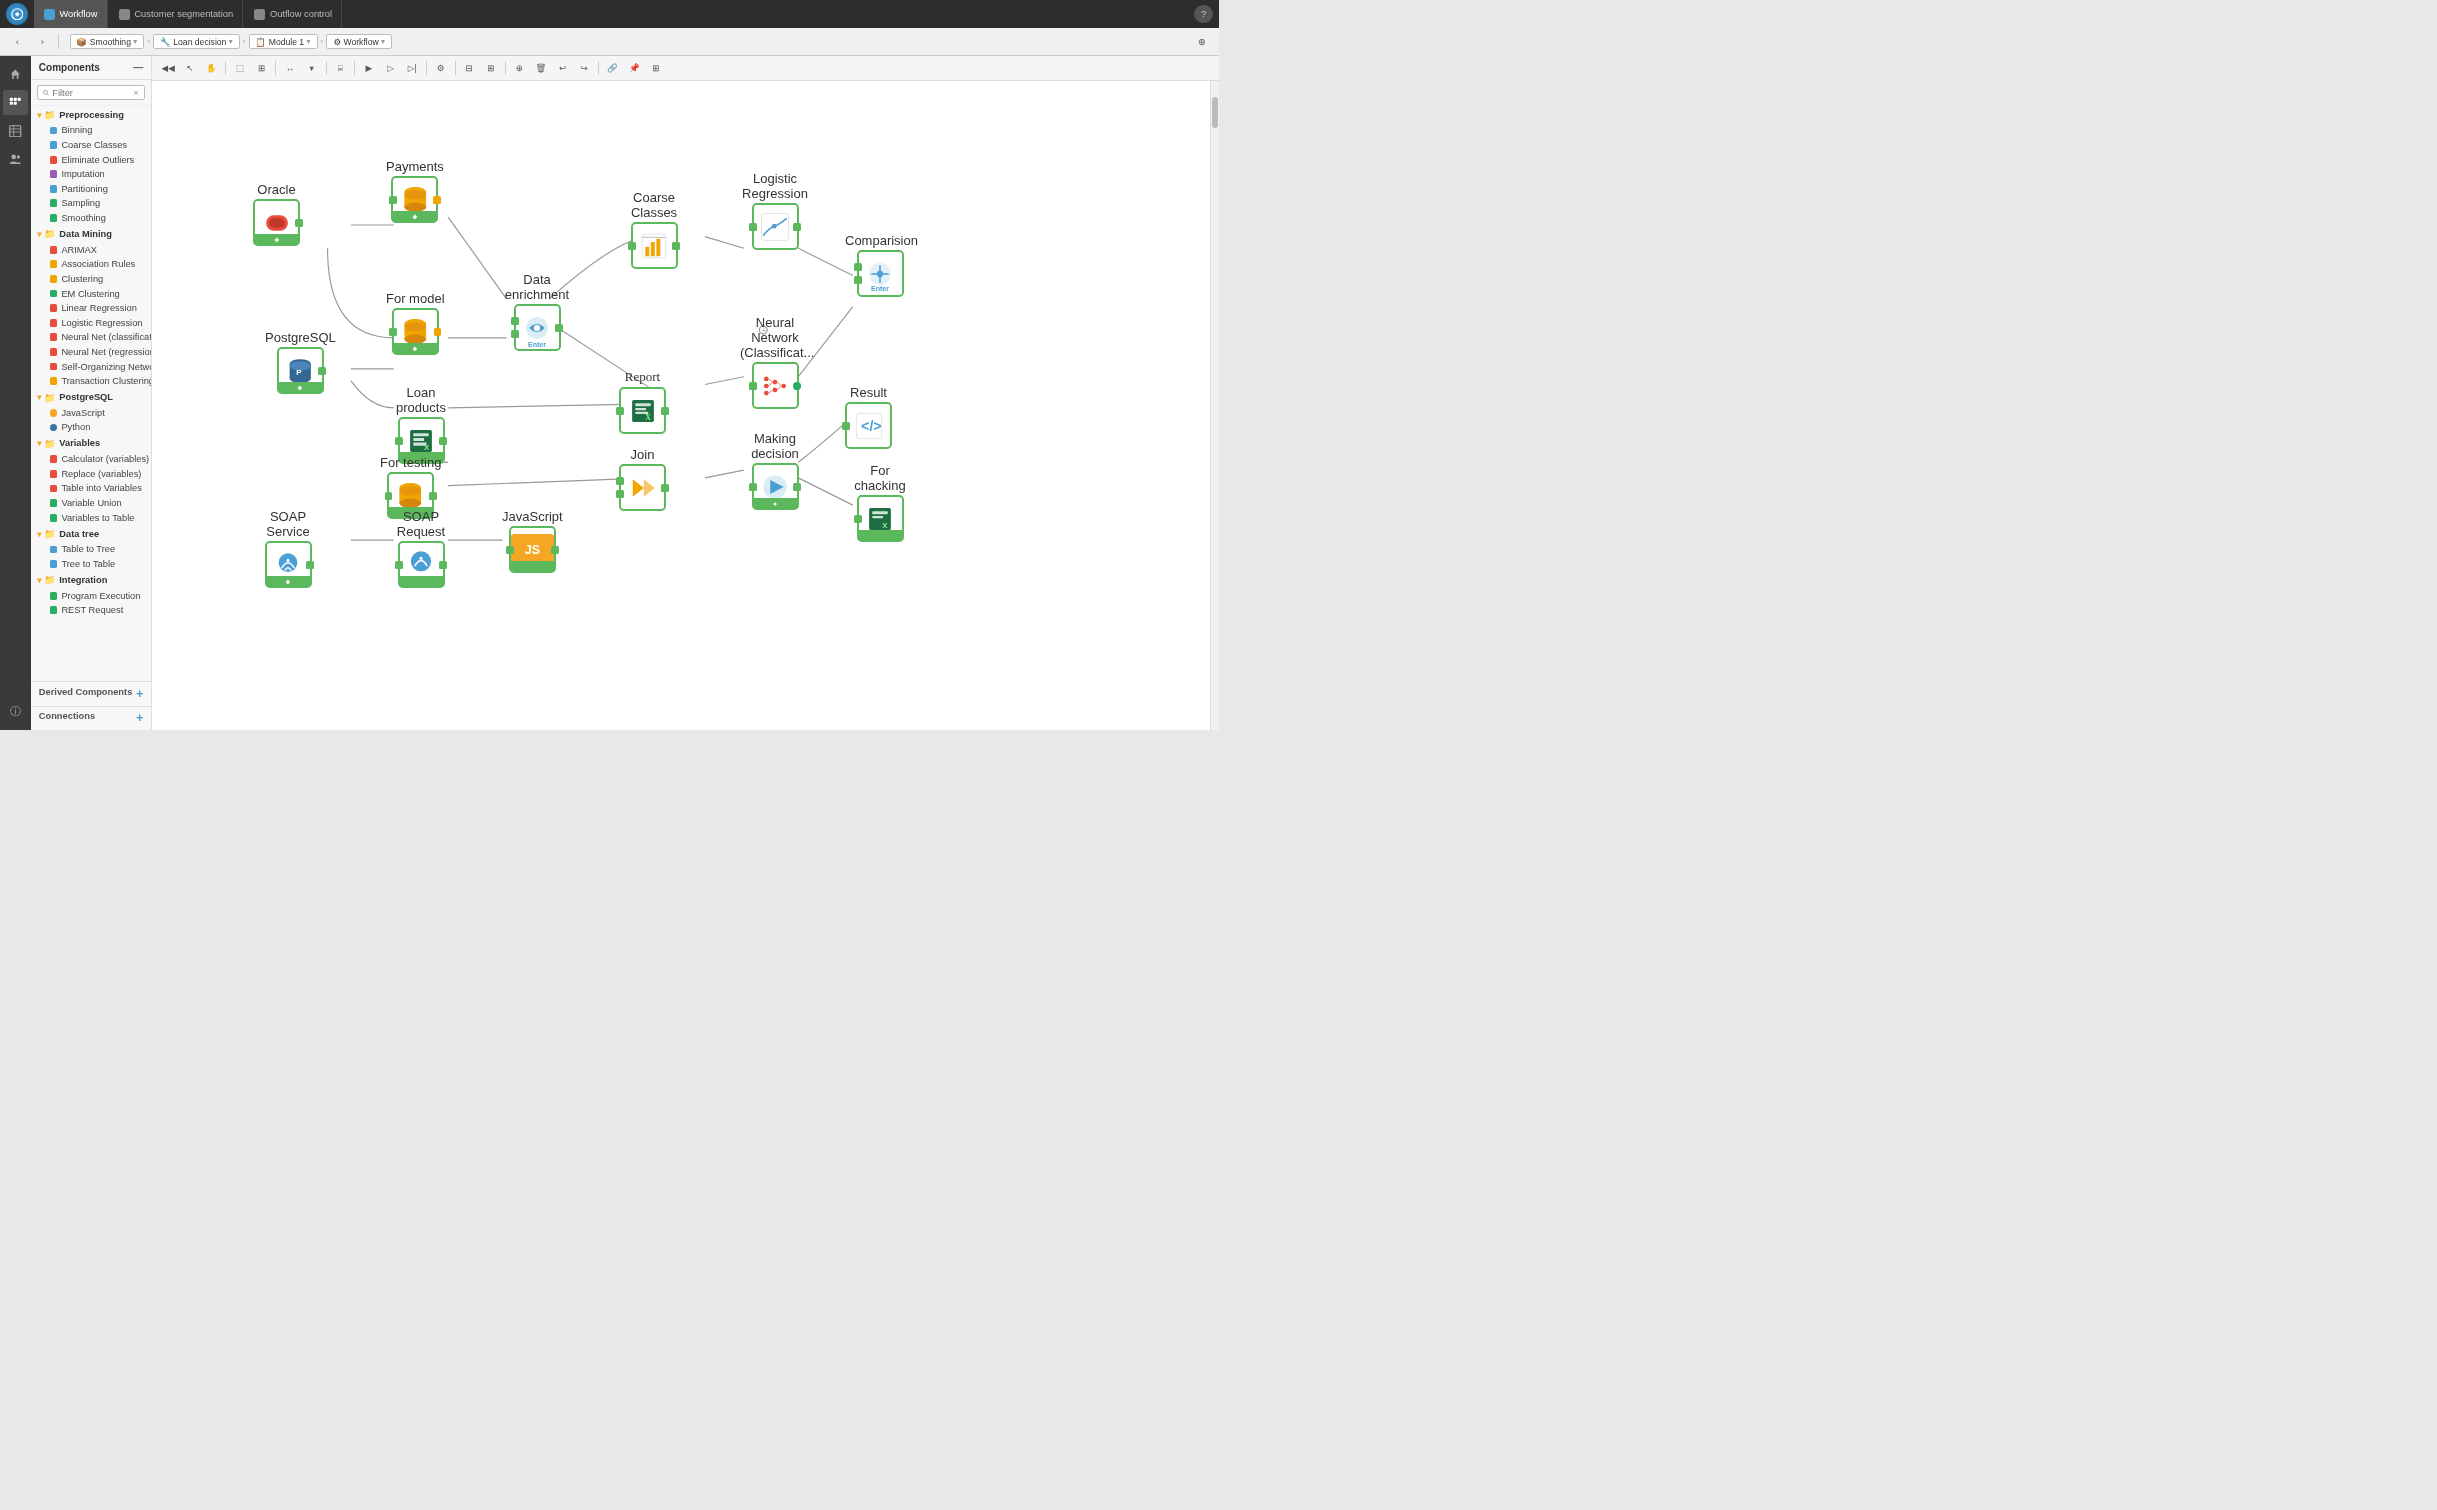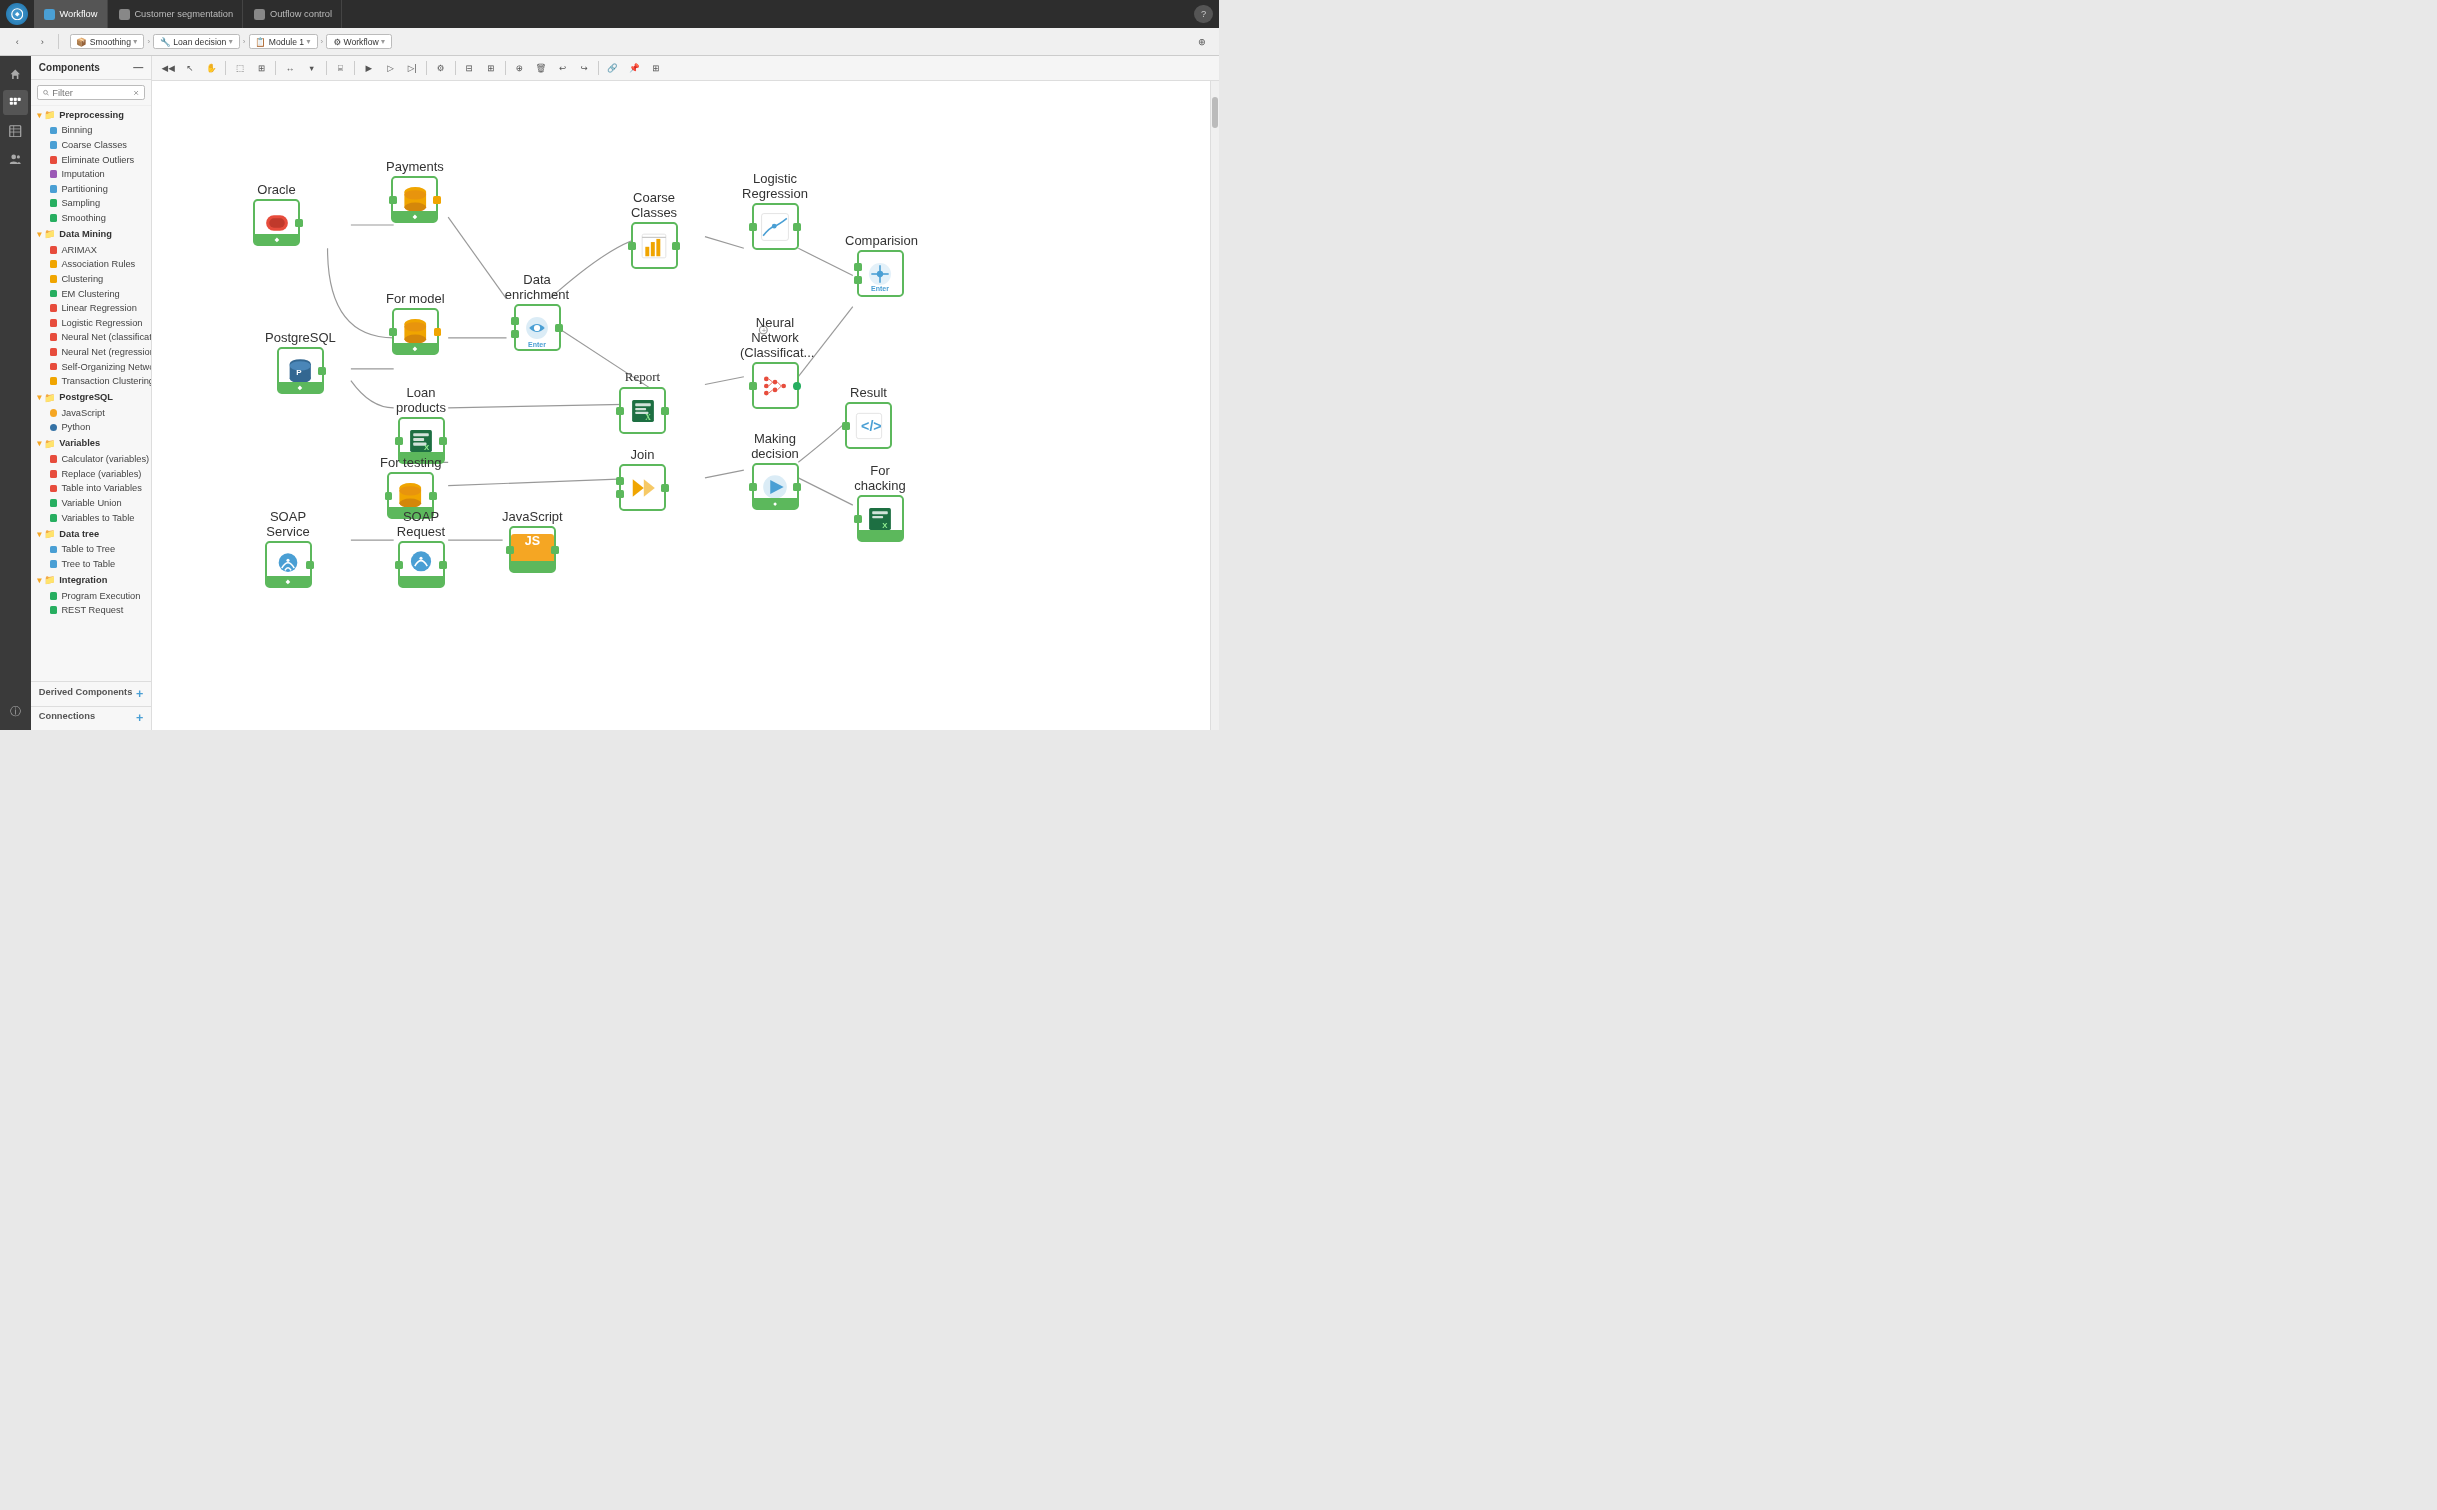--- a/index.html
+++ b/index.html
@@ -566,21 +566,21 @@
           </svg>
           <div class="node-footer" style="position:absolute;bottom:-0.8px;left:0;right:0;height:11px;background:#5cb85c;border-radius:0 0 2.3px 2.3px;"></div>
         </div>
       </div>
 
       <div class="wf-node" style="left:350px;top:428px;">
         <div class="node-label">JavaScript</div>
         <div class="node-box">
           <div class="port-left" style="background:#5cb85c;position:absolute;left:-4.7px;top:50%;transform:translateY(-50%);width:7.8px;height:7.8px;border-radius:1.6px;"></div>
           <div class="port-right" style="background:#5cb85c;position:absolute;right:-4.7px;top:50%;transform:translateY(-50%);width:7.8px;height:7.8px;border-radius:1.6px;"></div>
-          <div style="background:#f5a623;width:55px;height:31px;border-radius:3.1px;display:flex;align-items:flex-start;justify-content:center;">
+          <div style="background:#f5a623;width:55px;height:31px;border-radius:3.1px;display:flex;align-items:center;justify-content:center;">
             <span style="color:white;font-weight:bold;font-size:12.5px;">JS</span>
           </div>
           <div class="node-footer" style="position:absolute;bottom:-0.8px;left:0;right:0;height:11px;background:#5cb85c;border-radius:0 0 2.3px 2.3px;"></div>
         </div>
       </div>
 
       <div class="wf-node" style="left:350px;top:191px;">
         <div class="node-label">Data enrichment</div>
         <div class="node-box" style="border-color:#5cb85c;">
           <div class="port-left" style="background:#5cb85c;position:absolute;left:-4.7px;top:35%;width:7.8px;height:7.8px;border-radius:1.6px;"></div>

